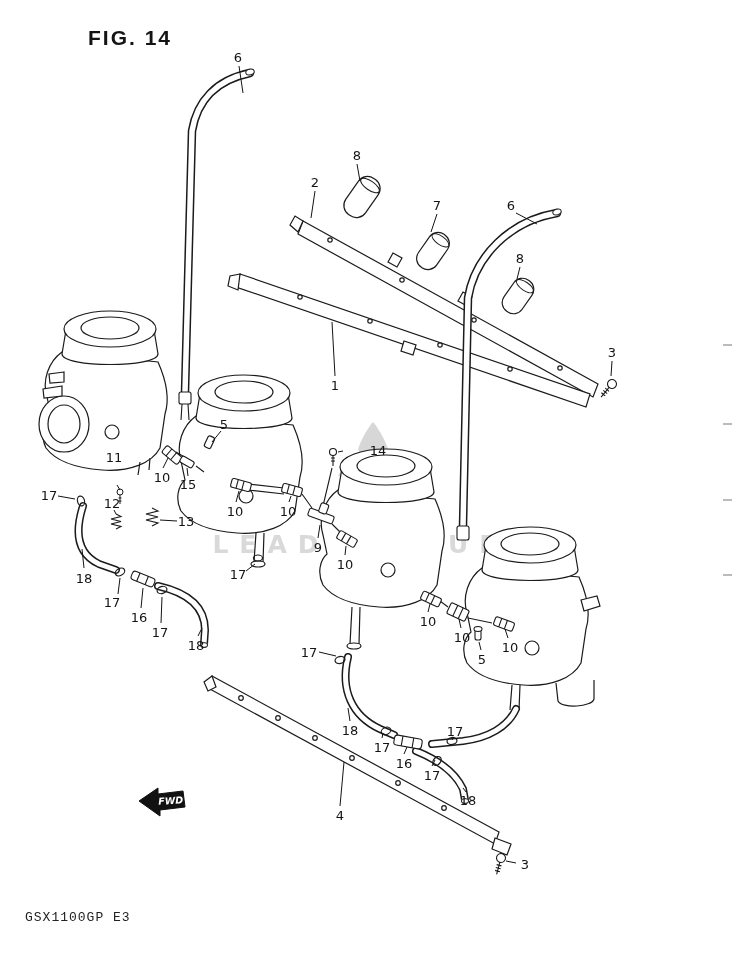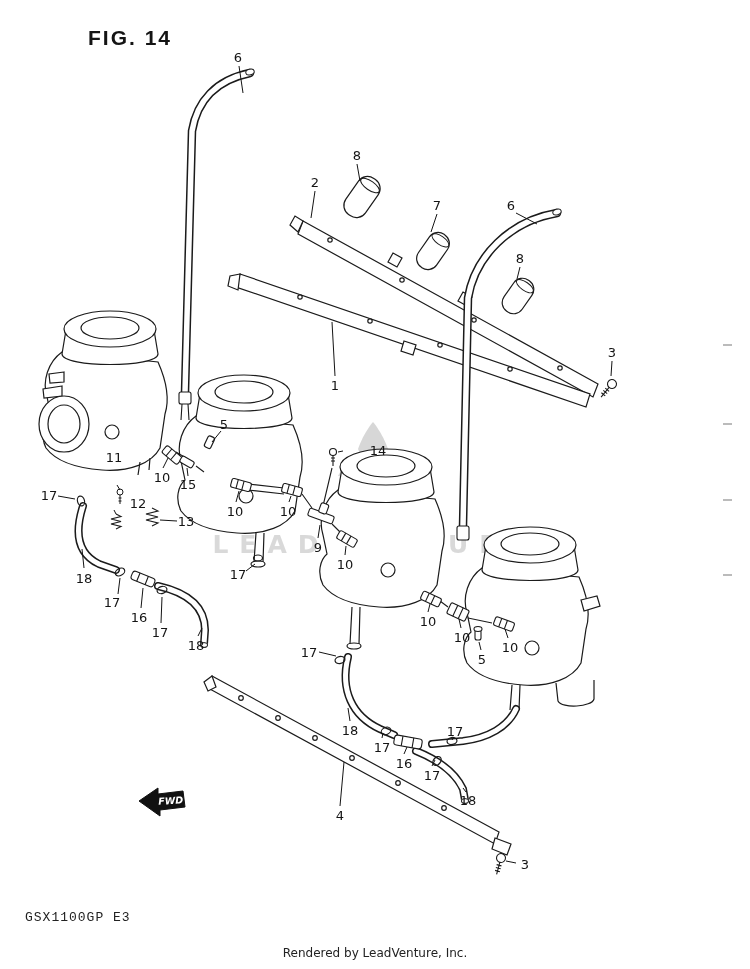--- a/index.html
+++ b/index.html
@@ -314,21 +314,21 @@
       <span class="callout" style="left: 437px; top: 205px;">7</span>
       <span class="callout" style="left: 511px; top: 205px;">6</span>
       <span class="callout" style="left: 520px; top: 258px;">8</span>
       <span class="callout" style="left: 612px; top: 352px;">3</span>
       <span class="callout" style="left: 335px; top: 385px;">1</span>
       <span class="callout" style="left: 224px; top: 424px;">5</span>
       <span class="callout" style="left: 352px; top: 450px; margin-left: 26px;">14</span>
       <span class="callout" style="left: 162px; top: 477px;">10</span>
       <span class="callout" style="left: 114px; top: 457px;">11</span>
       <span class="callout" style="left: 49px; top: 495px;">17</span>
-      <span class="callout" style="left: 112px; top: 503px; margin-left: 26px;">12</span>
+      <span class="callout" style="left: 112px; top: 503px;">12</span>
       <span class="callout" style="left: 188px; top: 484px;">15</span>
       <span class="callout" style="left: 235px; top: 511px;">10</span>
       <span class="callout" style="left: 288px; top: 511px;">10</span>
       <span class="callout" style="left: 186px; top: 521px;">13</span>
       <span class="callout" style="left: 318px; top: 547px;">9</span>
       <span class="callout" style="left: 345px; top: 564px;">10</span>
       <span class="callout" style="left: 84px; top: 578px;">18</span>
       <span class="callout" style="left: 238px; top: 574px;">17</span>
       <span class="callout" style="left: 112px; top: 602px;">17</span>
       <span class="callout" style="left: 139px; top: 617px;">16</span>
@@ -343,14 +343,13 @@
       <span class="callout" style="left: 382px; top: 747px;">17</span>
       <span class="callout" style="left: 404px; top: 763px;">16</span>
       <span class="callout" style="left: 432px; top: 775px;">17</span>
       <span class="callout" style="left: 455px; top: 731px;">17</span>
       <span class="callout" style="left: 468px; top: 800px;">18</span>
       <span class="callout" style="left: 340px; top: 815px;">4</span>
       <span class="callout" style="left: 525px; top: 864px;">3</span>
     </div>
 
   <div class="model-code">GSX1100GP E3</div>
-  <div class="credit">Rendered by LeadVenture, Inc.</div>
 </div>
 
 </body></html>

